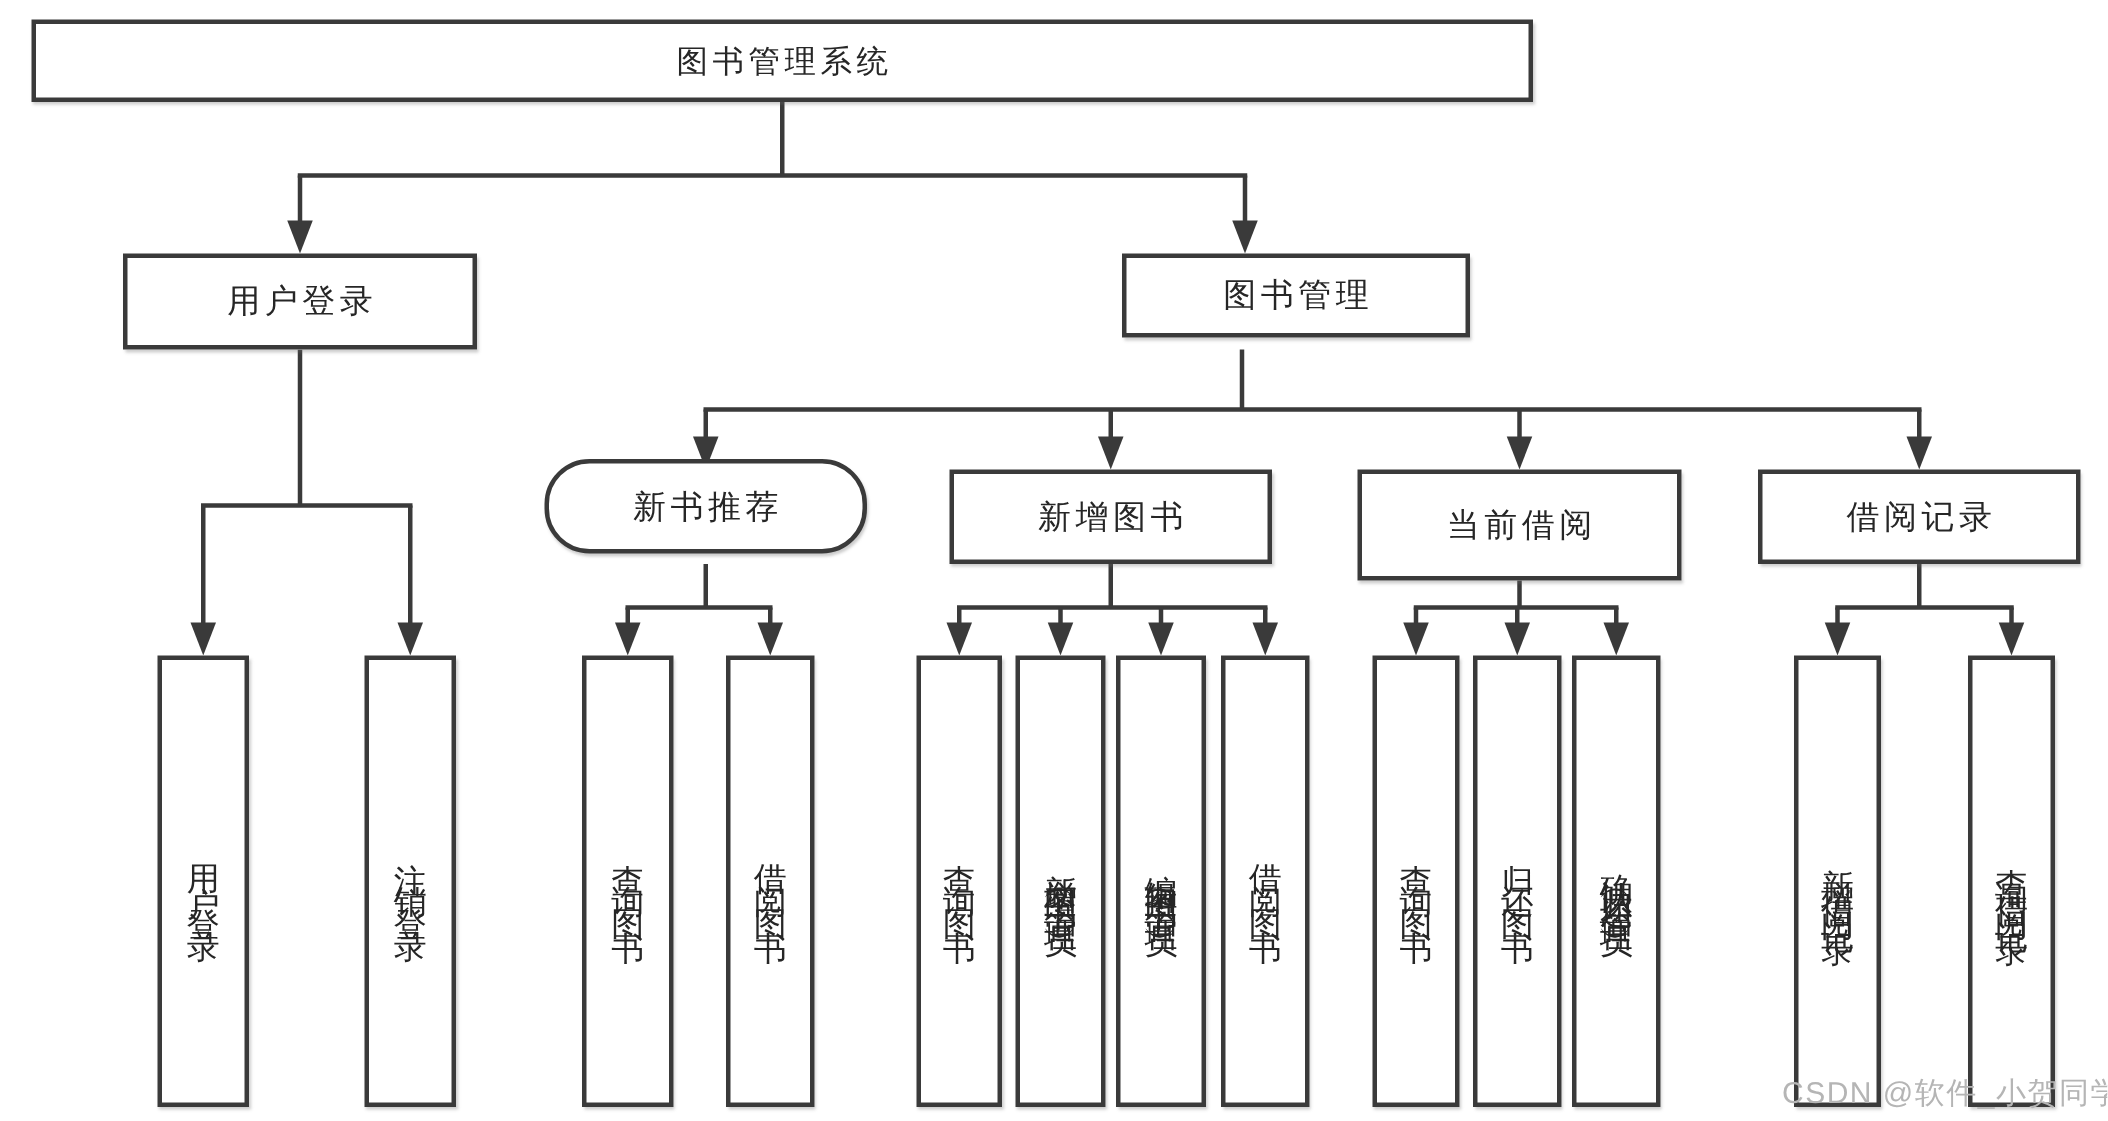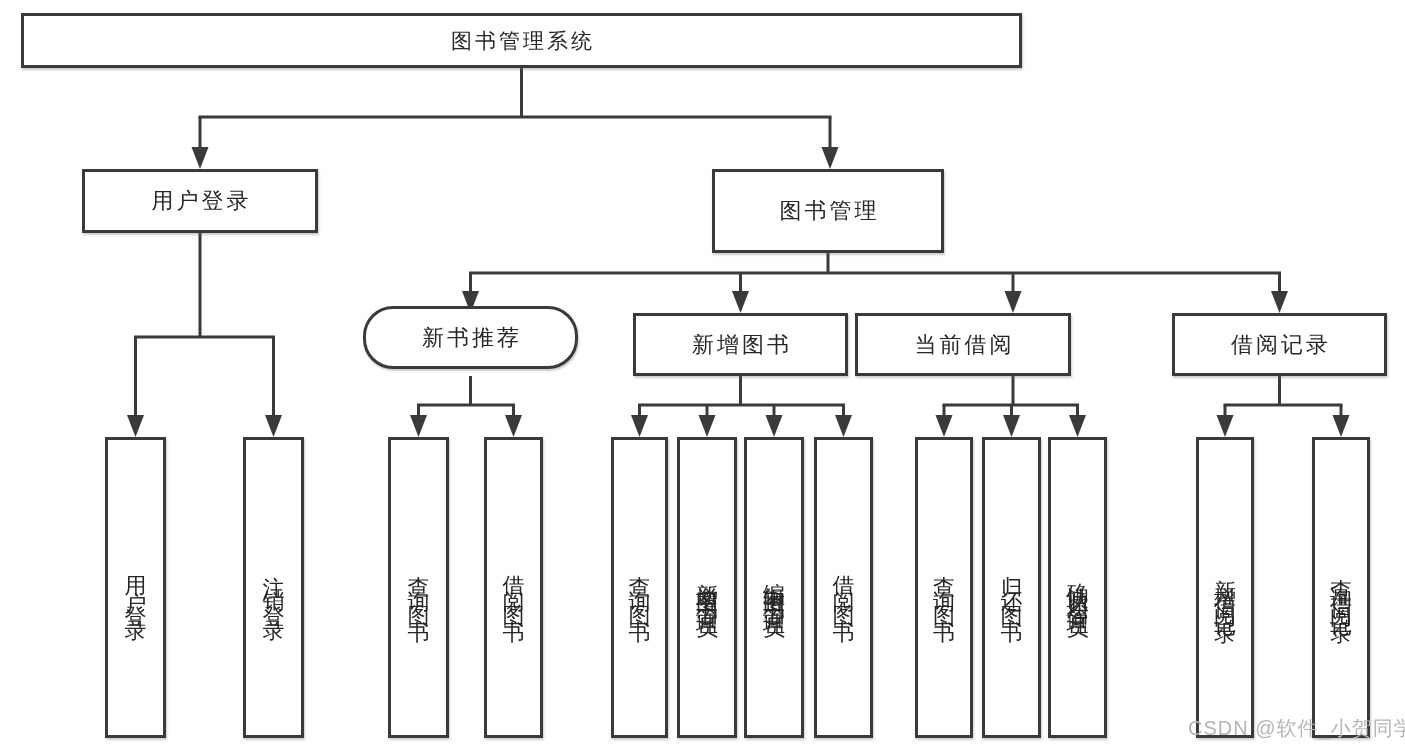--- a/index.html
+++ b/index.html
@@ -115,31 +115,31 @@
       <polygon points="1341,437 1332.5,415 1349.5,415"></polygon>
     </svg>
 
   <div class="box root" style="left:21px;top:13px;width:1001px;height:55px;">
     <span class="h-label">图书管理系统</span>
   </div>
 
   <div class="box" style="left:82px;top:169px;width:236px;height:64px;">
     <span class="h-label">用户登录</span>
   </div>
-  <div class="box" style="left:712px;top:169px;width:232px;height:84px;">
+  <div class="box" style="left:748px;top:169px;width:232px;height:56px;">
     <span class="h-label">图书管理</span>
   </div>
 
   <div class="box" style="left:363px;top:306px;width:215px;height:63px;border-radius:30px;">
     <span class="h-label">新书推荐</span>
   </div>
   <div class="box" style="left:633px;top:313px;width:215px;height:63px;">
     <span class="h-label">新增图书</span>
   </div>
-  <div class="box" style="left:855px;top:313px;width:216px;height:63px;">
+  <div class="box" style="left:905px;top:313px;width:216px;height:74px;">
     <span class="h-label">当前借阅</span>
   </div>
   <div class="box" style="left:1172px;top:313px;width:215px;height:63px;">
     <span class="h-label">借阅记录</span>
   </div>
 
   <div class="box" style="left:105px;top:437px;width:61px;height:301px;">
     <span class="v-label" style="letter-spacing: 15px;">用户登录</span>
   </div>
   <div class="box" style="left:243px;top:437px;width:61px;height:301px;">

